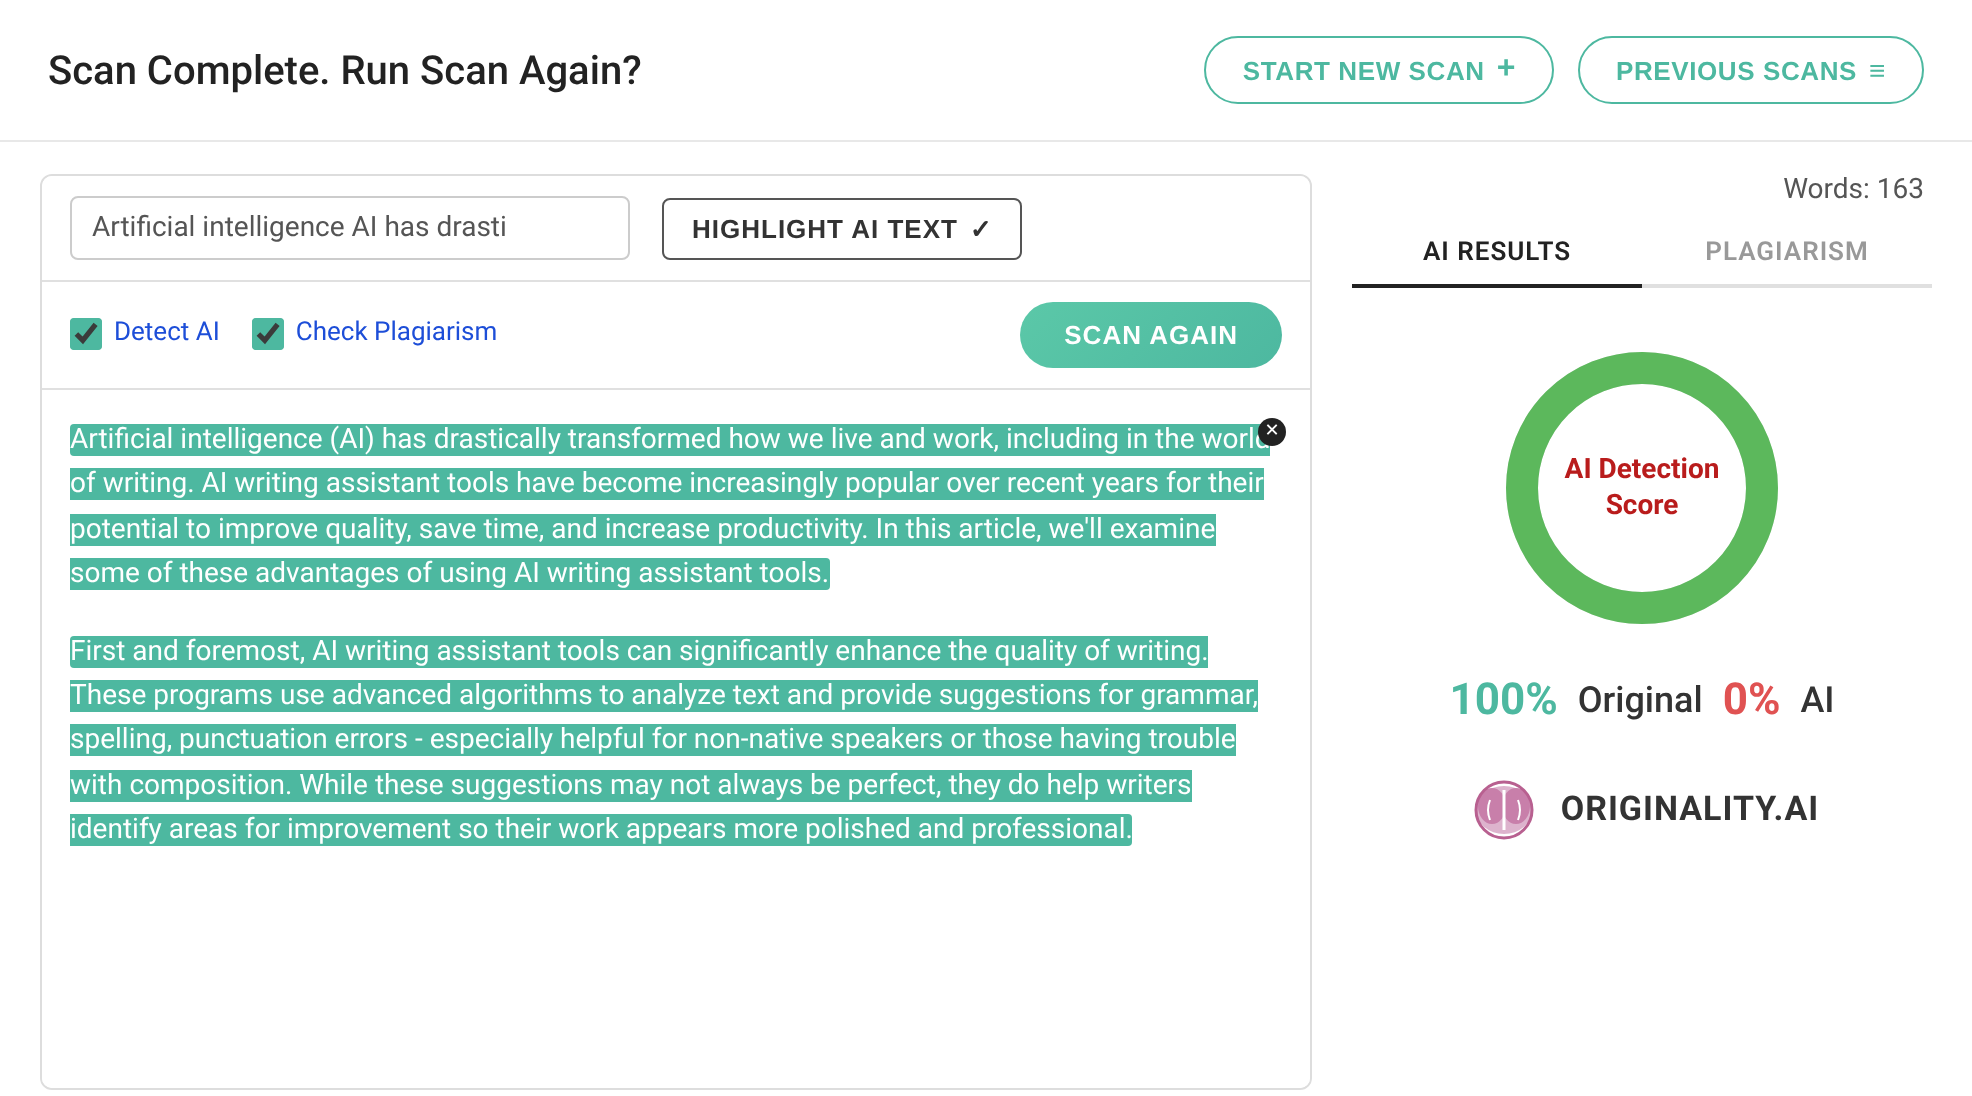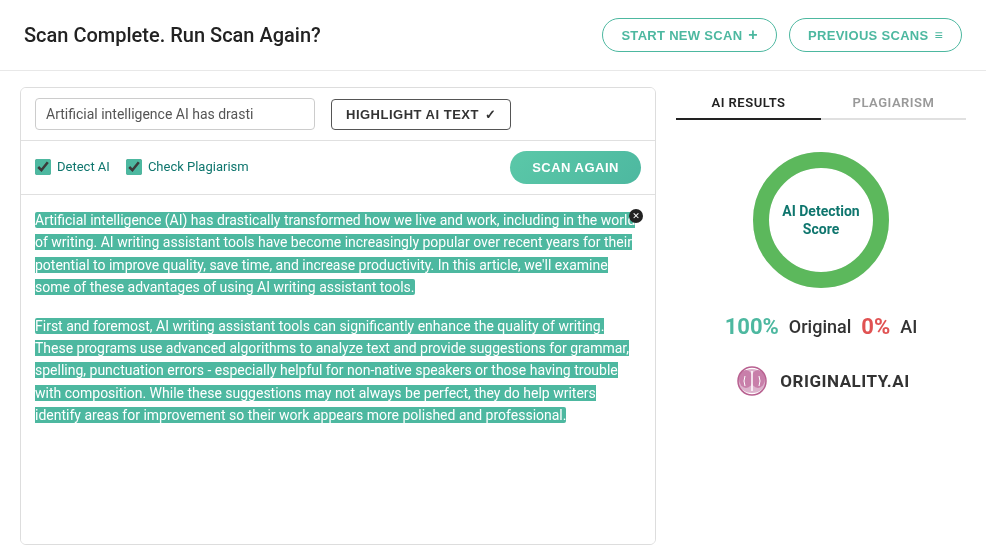--- a/index.html
+++ b/index.html
@@ -122,21 +122,21 @@
       color: #333;
     }
     .checkbox-group input[type="checkbox"] {
       width: 16px;
       height: 16px;
       accent-color: #4db8a0;
       cursor: pointer;
     }
     .checkbox-label {
       font-size: 13px;
-      color: #0f766e;
+      color: #1d4ed8;
       line-height: 1.3;
     }
     .scan-again-btn {
       background: linear-gradient(135deg, #5bc8a8, #4db8a0);
       color: #fff;
       border: none;
       border-radius: 20px;
       padding: 9px 22px;
       font-size: 13px;
       font-weight: 700;
@@ -221,21 +221,21 @@
       height: 160px;
     }
     .donut-label {
       position: absolute;
       top: 50%;
       left: 50%;
       transform: translate(-50%, -50%);
       text-align: center;
       font-size: 14px;
       font-weight: 700;
-      color: #0f766e;
+      color: #b91c1c;
       line-height: 1.3;
       pointer-events: none;
     }
 
     .score-values {
       display: flex;
       align-items: center;
       gap: 10px;
       font-size: 18px;
       font-weight: 600;
@@ -343,20 +343,21 @@
         <span class="close-x">✕</span>
       </div>
       <div class="paragraph">
         <span class="highlighted">First and foremost, AI writing assistant tools can significantly enhance the quality of writing. These programs use advanced algorithms to analyze text and provide suggestions for grammar, spelling, punctuation errors - especially helpful for non-native speakers or those having trouble with composition. While these suggestions may not always be perfect, they do help writers identify areas for improvement so their work appears more polished and professional.</span>
       </div>
     </div>
   </div>
 
   <div class="right-panel">
 
+    <div class="words-count">Words: 163</div>
 
     <div class="tabs">
       <div class="tab active">AI RESULTS</div>
       <div class="tab">PLAGIARISM</div>
     </div>
 
     <div class="score-section">
 
       <div class="donut-wrapper">
         <svg class="donut-svg" viewBox="0 0 160 160">

